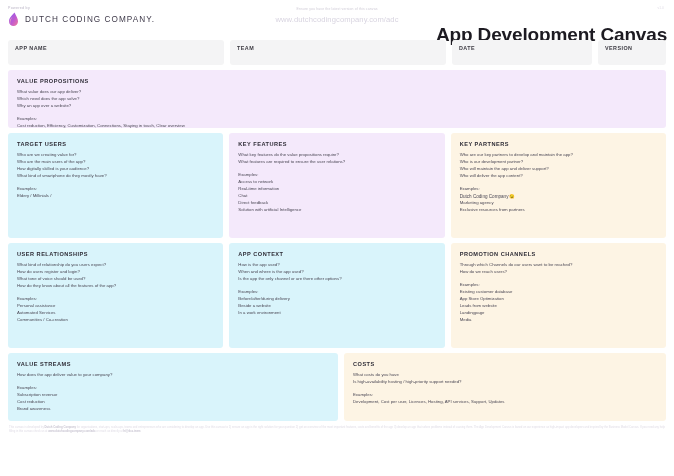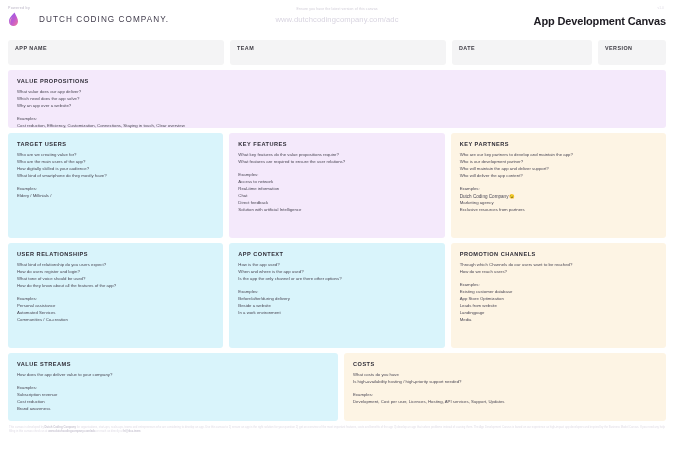--- a/index.html
+++ b/index.html
@@ -14,40 +14,40 @@
   
   .header {
     height: 36px; display: flex; align-items: flex-start;
     padding-top: 6px; position: relative;
   }
   .brand { width: 230px; }
   .powered-by {
     font-size: 3.6px; color: #b9b3c4; letter-spacing: .3px;
     text-transform: none; margin-bottom: 2px;
   }
-  .brand-row { display: flex; align-items: center; gap: 20px; }
+  .brand-row { display: flex; align-items: center; gap: 6px; }
   .logo-mark { width: 11px; height: 15px; flex: 0 0 11px; }
   .brand-name {
     font-size: 8.2px; letter-spacing: 1.05px; color: #3f3a4a;
     font-weight: 500; white-space: nowrap;
   }
   .center-note { flex: 1; text-align: center; padding-top: 1px; }
   .center-note .tiny {
     font-size: 3.4px; color: #cfcbd6; letter-spacing: .15px; margin-bottom: 4px;
   }
   .center-note .url {
     font-size: 7.6px; color: #d8d4e0; letter-spacing: .1px;
   }
   .title-wrap { width: 230px; text-align: right; position: relative; }
   .version-tag {
     font-size: 3.4px; color: #e2dfe8; position: absolute; right: 2px; top: 0px;
   }
   .canvas-title {
-    font-size: 11px; font-weight: bold; color: #1d1b22;
-    letter-spacing: -.15px; margin-top: 9px; white-space: nowrap;
+    font-size: 19px; font-weight: bold; color: #1d1b22;
+    letter-spacing: -.15px; margin-top: 18px; white-space: nowrap;
   }
 
   
   .meta-row { display: flex; gap: 6px; margin-top: 4px; height: 25px; }
   .meta-field {
     background: #f4f4f5; border-radius: 3px; position: relative;
     padding: 5px 0 0 7px;
   }
   .meta-field.app  { flex: 0 0 216px; }
   .meta-field.team { flex: 0 0 216px; }

